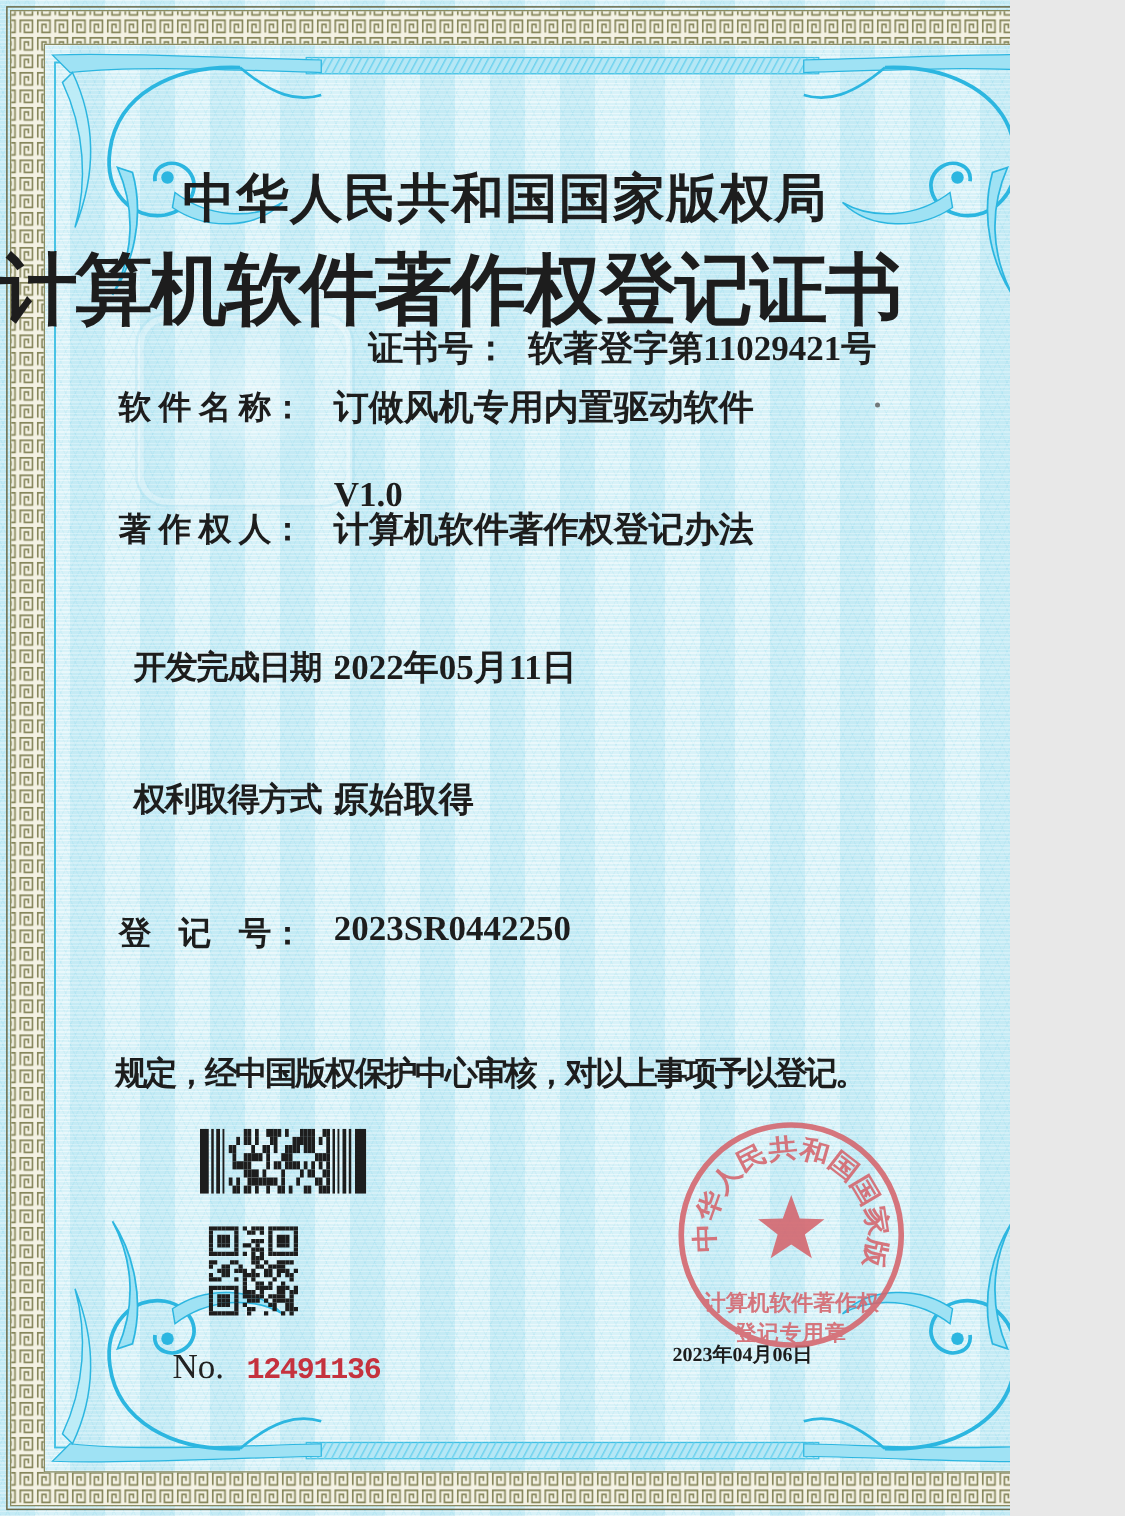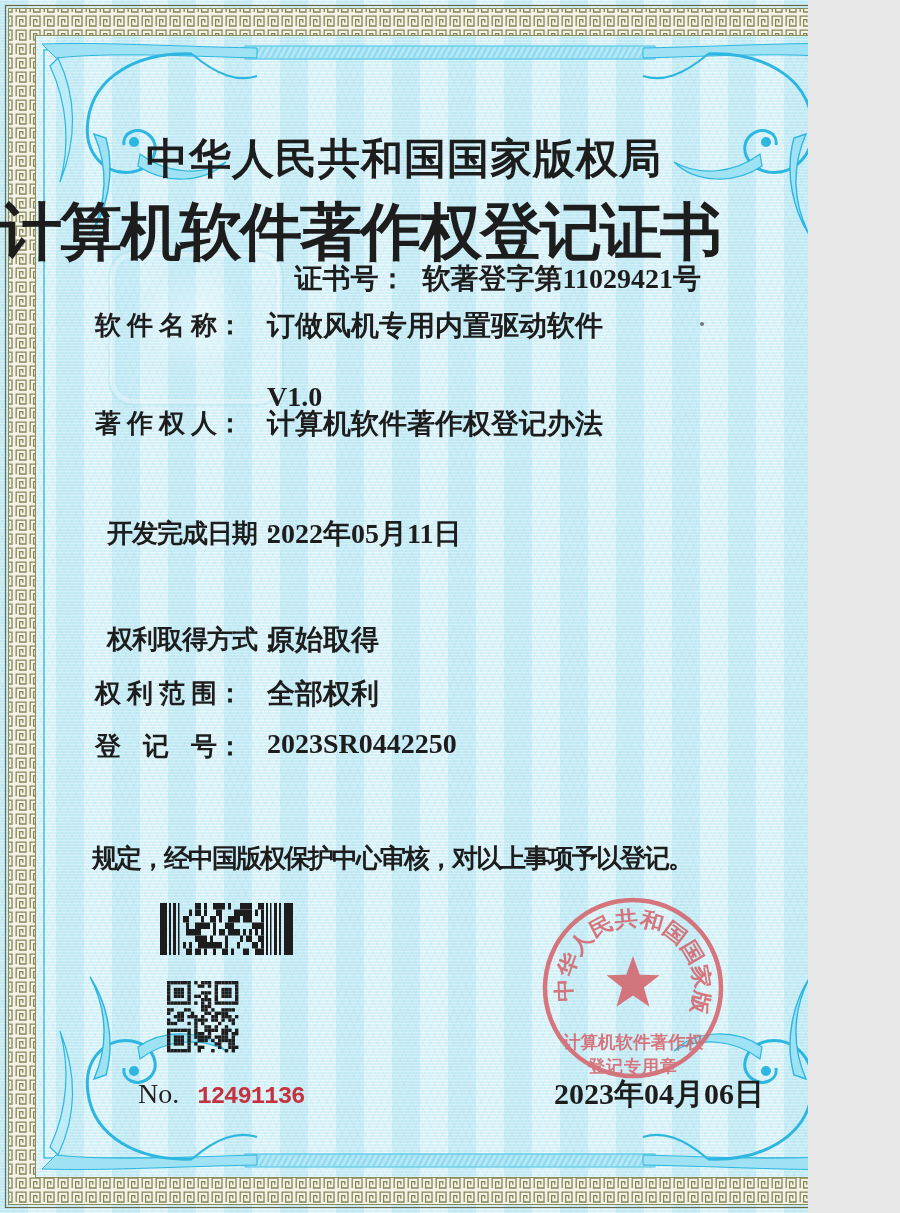--- a/index.html
+++ b/index.html
@@ -43,21 +43,21 @@
   .statement{position:absolute;left:92px;top:0;font-size:26px;font-weight:600;letter-spacing:-2px;white-space:nowrap;}
   .st1{top:786px;text-indent:46px;}
   .st2{top:841px;text-align:center;}
 
   .barcode{position:absolute;left:160px;top:903px;}
   .qrcode{position:absolute;left:167px;top:981px;}
   .serial{position:absolute;left:138px;top:1078px;white-space:nowrap;}
   .serial .no{font-family:"Liberation Serif","DejaVu Serif",serif;font-size:28px;color:#222;margin-top:12px;}
   .serial .num{font-family:"Liberation Mono","DejaVu Sans Mono",monospace;font-size:24px;color:#c5323e;
     letter-spacing:-1px;margin-left:18px;font-weight:700;}
-  .issue-date{position:absolute;left:554px;top:1074px;font-size:30px;font-weight:600;
+  .issue-date{position:absolute;left:538px;top:1074px;font-size:16px;font-weight:600;
     font-family:"Liberation Serif","DejaVu Serif",serif;letter-spacing:0px;}
   .stray-dot{position:absolute;left:700px;top:322px;width:4px;height:4px;border-radius:50%;background:#444;opacity:.7;}
 </style>
 </head>
 <body>
 
 <div class="page">
 
   <svg class="frame" width="900" height="1213" viewBox="0 0 900 1213" aria-hidden="true">
     <defs>
@@ -120,24 +120,20 @@
       <span class="flabel w6">开发完成日期</span><span class="colon">：</span>
       <span class="fvalue">2022年05月11日</span>
     </div>
 
 
     <div class="field-row r5">
       <span class="flabel w6">权利取得方式</span><span class="colon">：</span>
       <span class="fvalue">原始取得</span>
     </div>
 
-    <div class="field-row r6">
-      <span class="flabel w4">权利范围</span><span class="colon">：</span>
-      <span class="fvalue">全部权利</span>
-    </div>
 
     <div class="field-row r7">
       <span class="flabel w4">登记号</span><span class="colon">：</span>
       <span class="fvalue">2023SR0442250</span>
     </div>
 
     <div class="statement st2">规定，经中国版权保护中心审核，对以上事项予以登记。</div>
 
     <svg class="barcode" width="133" height="52" fill="#1d1d1d" aria-hidden="true">
         <rect width="7" height="52"></rect>

